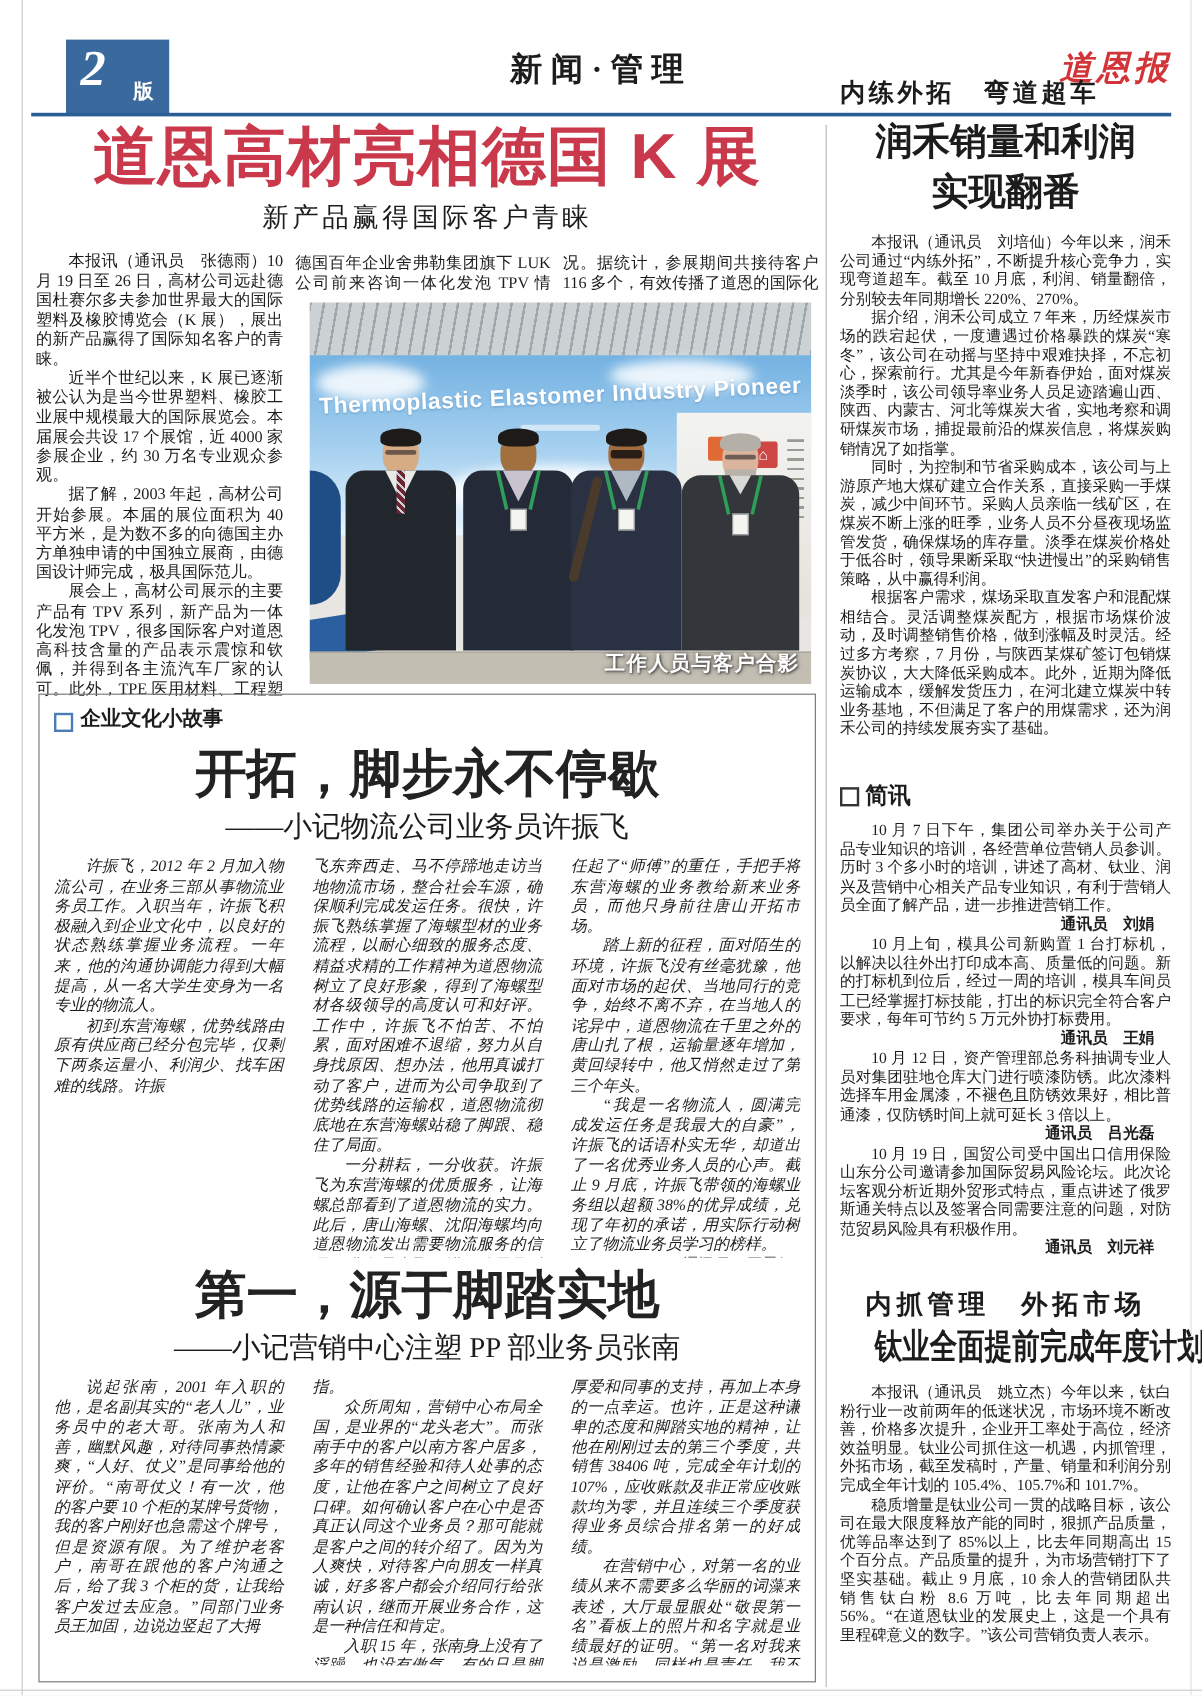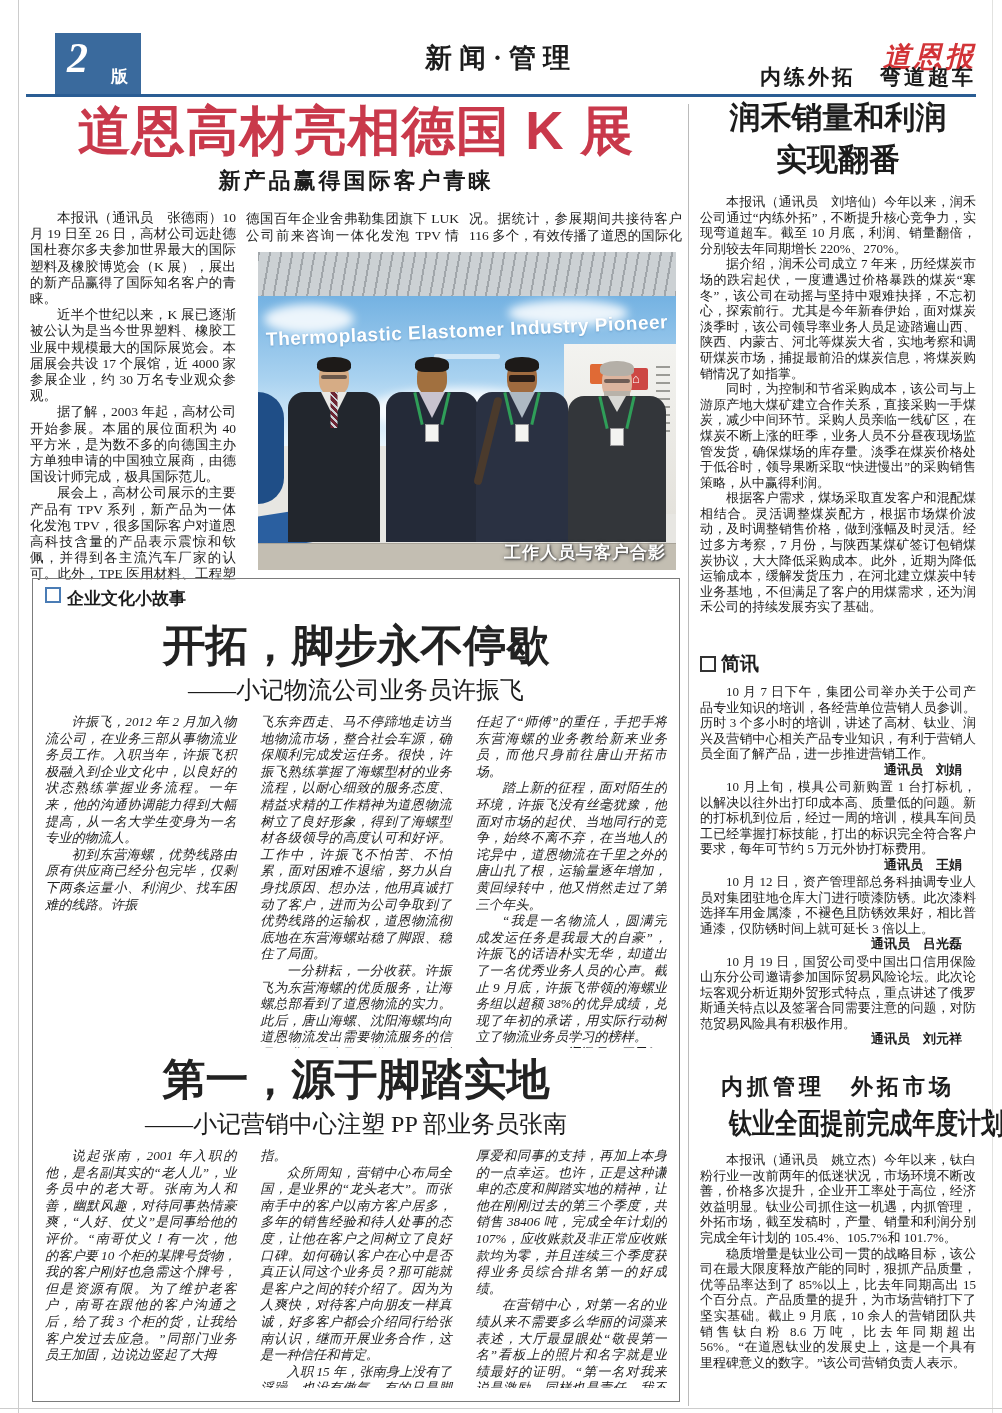--- a/index.html
+++ b/index.html
@@ -20,21 +20,21 @@
                  font-size:27px;font-weight:bold;letter-spacing:7px;}
   .masthead{position:absolute;right:26px;top:38px;font-size:28px;font-weight:bold;font-style:italic;
             color:#d23437;letter-spacing:3px;}
   .header-rule{position:absolute;left:26px;top:94px;width:950px;height:3px;background:#2a5d94;}
   .vdivider{position:absolute;left:688px;top:104px;width:1px;height:1302px;background:#bbbbbb;}
 
   
   .main-article{position:absolute;left:30px;top:100px;width:652px;}
   .main-headline{margin:2px 0 0;text-align:center;font-family:"Liberation Sans","DejaVu Sans",sans-serif;
                  font-weight:900;font-size:53px;line-height:58px;color:#c9394b;letter-spacing:1px;}
-  .main-subhead{margin:8px 0 16px;text-align:center;font-size:22px;line-height:26px;font-weight:bold;letter-spacing:3px;}
+  .main-subhead{margin:8px 0 16px;text-align:center;font-size:22px;line-height:26px;font-weight:normal;letter-spacing:3px;}
   .ma-body{display:flex;gap:10px;margin-top:6px;height:372px;overflow:hidden;}
   .bodytext{font-size:13.5px;line-height:16.2px;text-align:justify;}
   .para{text-indent:2em;}
   .para.cont{text-indent:0;}
   .lead{font-weight:normal;}
   .ma-col1{width:206px;flex:none;}
   .ma-right{flex:1;}
   .ma-cont{columns:2;column-gap:10px;height:34px;overflow:hidden;font-size:13.5px;line-height:17px;text-align:justify;}
 
   
@@ -98,37 +98,37 @@
       background:#b8b2a9;border-radius:0 0 45% 45%;}
   .p4 .torso{background:#33363a;height:146px;}
   .p4 .shirt{border-top-color:#d8d8d4;border-left-width:9px;border-right-width:9px;border-top-width:16px;}
   .ph-caption{position:absolute;right:10px;bottom:6px;color:#ffffff;
       font-family:"Liberation Sans","DejaVu Sans",sans-serif;font-weight:bold;font-size:17px;
       letter-spacing:1px;text-shadow:1px 1px 2px #444,0 0 4px rgba(0,0,0,.5);}
 
   
   .story-box{position:absolute;left:32px;top:578px;width:648px;height:824px;border:1px solid #7c7c7c;
       box-sizing:border-box;padding:8px 12px;overflow:hidden;}
-  .box-label{display:flex;align-items:flex-start;gap:6px;font-family:"Liberation Sans","DejaVu Sans",sans-serif;
+  .box-label{display:flex;align-items:flex-end;gap:6px;font-family:"Liberation Sans","DejaVu Sans",sans-serif;
       font-weight:bold;font-size:17px;}
   .sq-blue{display:inline-block;width:12px;height:12px;border:2px solid #4a7cb5;}
   .story-headline{margin:10px 0 0;text-align:center;font-family:"Liberation Sans","DejaVu Sans",sans-serif;
       font-weight:900;font-size:43px;line-height:50px;color:#222;}
   .story-subhead{margin:6px 0 0;text-align:center;font-size:24px;line-height:28px;font-weight:normal;}
   .cols{display:flex;gap:24px;margin-top:10px;overflow:hidden;font-style:italic;}
   .cols .col{flex:1;font-size:13.2px;line-height:16.6px;text-align:justify;}
   .cols1{height:334px;}
   .cols2{height:240px;}
   .story2 .story-headline{margin-top:6px;}
   .byline{text-align:right;font-weight:bold;font-family:"Liberation Sans","DejaVu Sans",sans-serif;
       text-indent:0;padding-right:8px;}
 
   
   .right-col{position:absolute;left:700px;top:64px;width:276px;}
-  .rc-kicker{text-align:right;font-size:21px;line-height:26px;font-weight:bold;letter-spacing:3px;}
+  .rc-kicker{text-align:left;font-size:21px;line-height:26px;font-weight:bold;letter-spacing:3px;}
   .rc-h1{margin-top:8px;text-align:center;font-family:"Liberation Sans","DejaVu Sans",sans-serif;
       font-weight:900;font-size:31px;line-height:40px;}
   .rc-body{font-size:13px;line-height:15.6px;text-align:justify;overflow:hidden;}
   .rc-body1{margin-top:14px;height:452px;}
   .briefs{margin-top:6px;}
   .briefs-label{display:flex;align-items:center;gap:5px;font-family:"Liberation Sans","DejaVu Sans",sans-serif;
       font-weight:bold;font-size:19px;line-height:24px;}
   .sq-dark{display:inline-block;width:12px;height:12px;border:2px solid #333;}
   .briefs-items{margin-top:8px;height:374px;overflow:hidden;font-size:13px;line-height:15.5px;text-align:justify;}
   .brief{margin-bottom:2px;}

